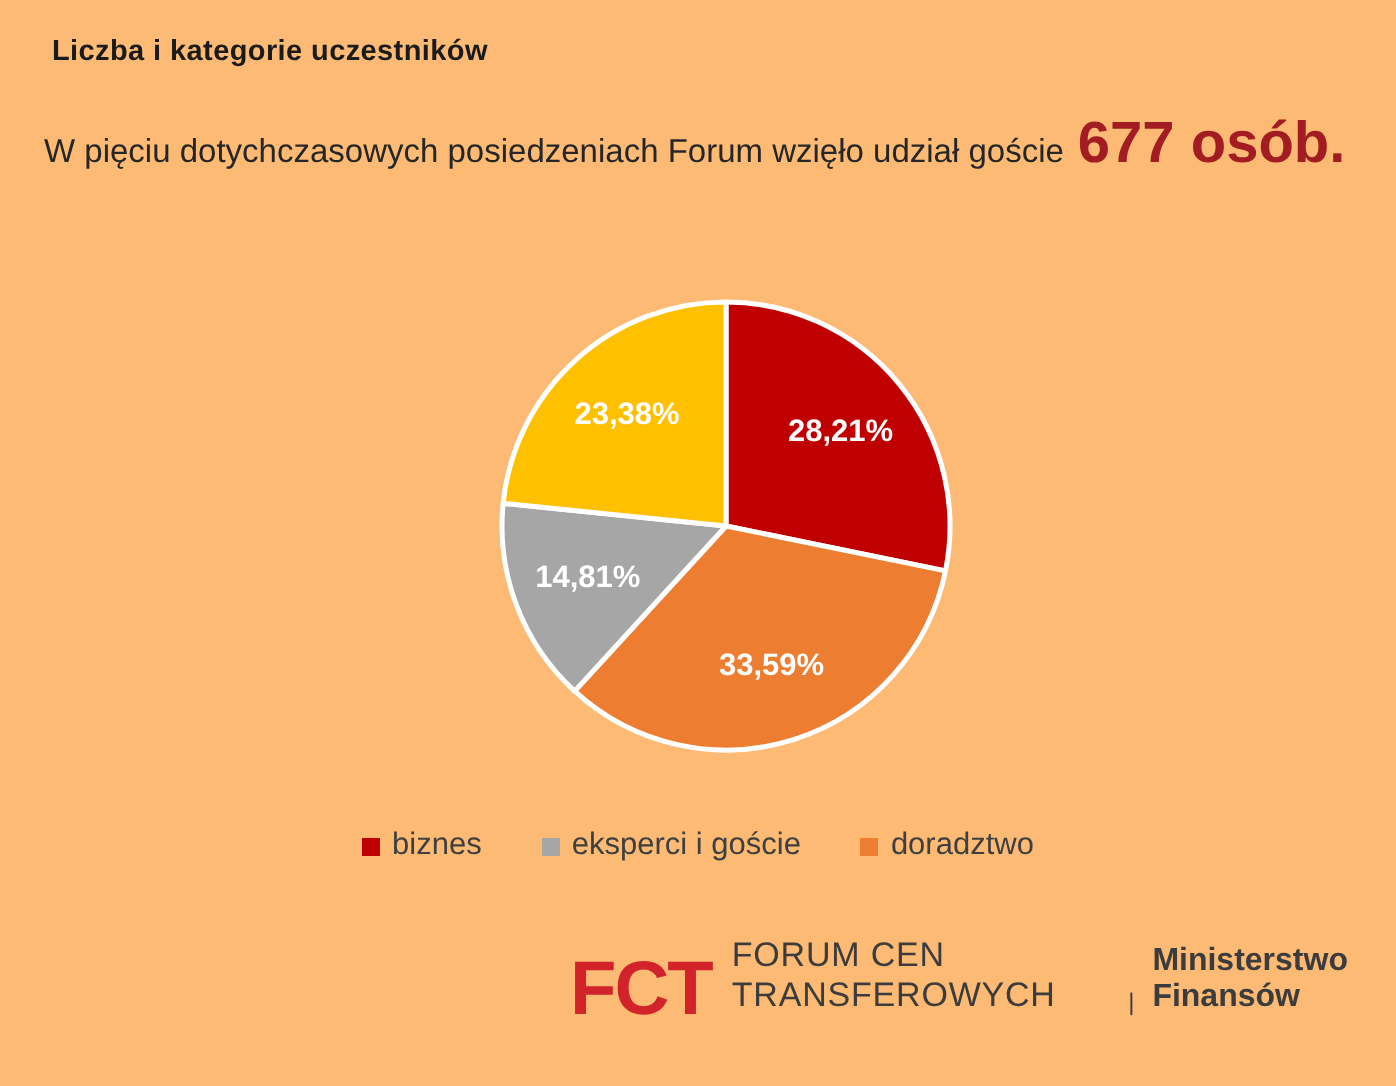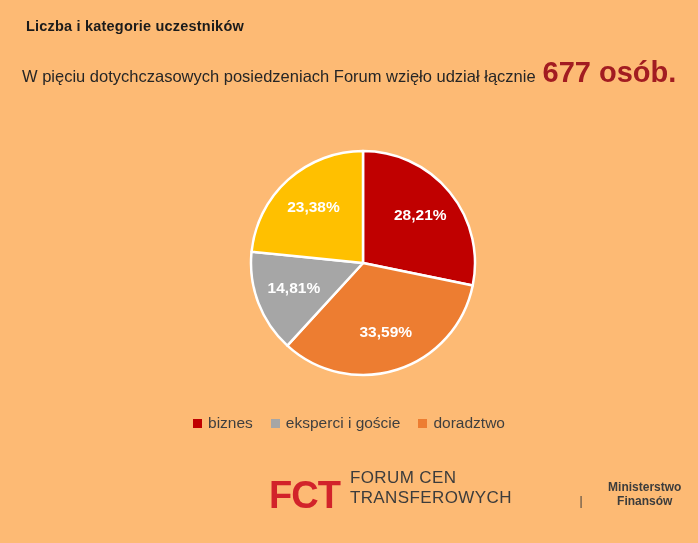--- a/index.html
+++ b/index.html
@@ -48,38 +48,38 @@
     font-weight: bold;
   }
   .legend {
     position: absolute;
     left: 0;
     right: 0;
     top: 414px;
     display: flex;
     justify-content: center;
     align-items: center;
-    gap: 18px;
+    gap: 30px;
   }
   .legend-item {
     display: flex;
     align-items: center;
     gap: 6px;
     font-size: 15.5px;
     color: #3f3f3f;
   }
   .legend-swatch {
     width: 9px;
     height: 9px;
     display: inline-block;
     flex: 0 0 auto;
   }
   .footer {
     position: absolute;
-    left: 269px;
+    left: 285px;
     top: 468px;
     display: flex;
     align-items: flex-end;
   }
   .footer-logo {
     font-size: 38px;
     font-weight: bold;
     letter-spacing: -1px;
     line-height: 0.82;
   }
@@ -90,36 +90,35 @@
     letter-spacing: 0.4px;
     padding-bottom: 3px;
   }
   .footer-sep {
     margin: 0 9px;
     font-size: 12px;
     color: #3c3c3c;
     padding-bottom: 3px;
   }
   .footer-ministry {
-    font-size: 12px;
+    font-size: 16px;
     font-weight: bold;
     color: #3c3c3c;
     padding-bottom: 3px;
-    text-align: center;
   }
 </style>
 </head>
 <body>
 
 <div class="slide">
 
   <div class="title">Liczba i kategorie uczestników</div>
 
   <div class="lead">
-    <span class="lead-text">W pięciu dotychczasowych posiedzeniach Forum wzięło udział łącznie</span><span class="lead-highlight" style="color: rgb(162, 28, 33);">677 osób.</span>
+    <span class="lead-text">W pięciu dotychczasowych posiedzeniach Forum wzięło udział goście</span><span class="lead-highlight" style="color: rgb(162, 28, 33);">677 osób.</span>
   </div>
 
   <svg id="pie-svg" width="260" height="260" viewBox="0 0 260 260">
       <path d="M 130 130 L 130.00 18.00 A 112 112 0 0 1 239.73 152.46 Z" fill="#C00000"></path>
       <text x="187.3" y="83.3" fill="#FFFFFF" text-anchor="middle" dominant-baseline="middle" stroke="none">28,21%</text>
       <path d="M 130 130 L 239.73 152.46 A 112 112 0 0 1 54.33 212.57 Z" fill="#ED7D31"></path>
       <text x="152.8" y="200.3" fill="#FFFFFF" text-anchor="middle" dominant-baseline="middle" stroke="none">33,59%</text>
       <path d="M 130 130 L 54.33 212.57 A 112 112 0 0 1 18.58 118.64 Z" fill="#A6A6A6"></path>
       <text x="60.9" y="156.3" fill="#FFFFFF" text-anchor="middle" dominant-baseline="middle" stroke="none">14,81%</text>
       <path d="M 130 130 L 18.58 118.64 A 112 112 0 0 1 130.00 18.00 Z" fill="#FFC000"></path>

